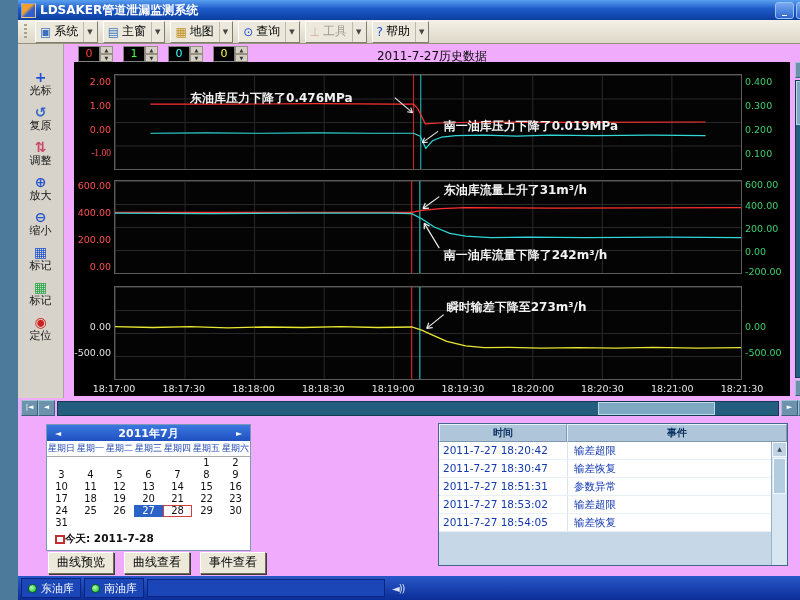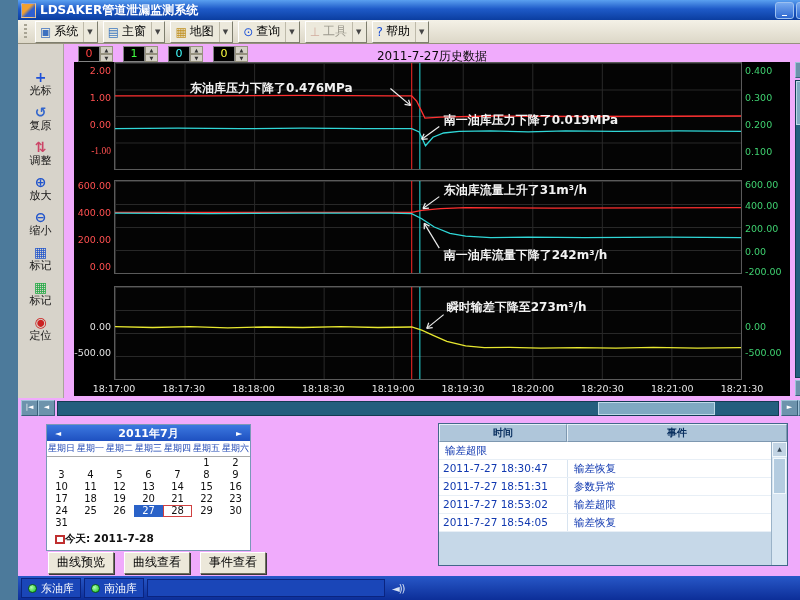--- a/index.html
+++ b/index.html
@@ -38,21 +38,21 @@
   .chart-title{position:absolute;top:48px;left:56px;width:716px;text-align:center;font-size:12px;color:#0A0A0A;}
   .spinners{position:absolute;top:46px;left:60px;display:flex;gap:10px;}
   .spinner{display:flex;height:16px;}
   .spin-val{width:20px;background:#000;border:1px solid #828282;color:#0f0;font-size:11px;line-height:14px;text-align:center;}
   .spin-btns{display:flex;flex-direction:column;width:13px;}
   .spin-btns span{flex:1;background:#D4D0C6;border:1px solid #96927F;font-size:5px;line-height:6px;text-align:center;color:#333;overflow:hidden;}
 
   
   .board{position:absolute;top:62px;left:56px;width:716px;height:334px;background:#000;}
   .chart-row{position:absolute;left:0;width:716px;display:flex;}
-  #chart-0{top:0;height:108px;}
+  #chart-0{top:12px;height:96px;}
   #chart-1{top:118px;height:94px;}
   #chart-2{top:224px;height:94px;}
   .axis{position:relative;}
   .axis-left{width:40px;}
   .axis-right{width:48px;}
   .axis span{position:absolute;font-size:9.5px;transform:translateY(-50%);white-space:nowrap;}
   .axis-left span{right:3px;}
   .axis-right span{left:3px;}
   .plot{position:relative;flex:1;box-sizing:border-box;background-color:#040404;border:1px solid #5A5A5A;
     background-image:linear-gradient(to right,#282828 1px,transparent 1px),linear-gradient(to bottom,#282828 1px,transparent 1px);
@@ -429,20 +429,21 @@
     </div>
 
   <div class="event-table">
     <div class="et-header">
       <div class="hc hc-time">时间</div>
       <div class="hc hc-event">事件</div>
     </div>
     <div class="et-body">
       <div class="et-rows">
           <div class="et-row">
+            <span class="tc">2011-7-27 18:20:42</span>
             <span class="ec">输差超限</span>
           </div>
           <div class="et-row">
             <span class="tc">2011-7-27 18:30:47</span>
             <span class="ec">输差恢复</span>
           </div>
           <div class="et-row">
             <span class="tc">2011-7-27 18:51:31</span>
             <span class="ec">参数异常</span>
           </div>

